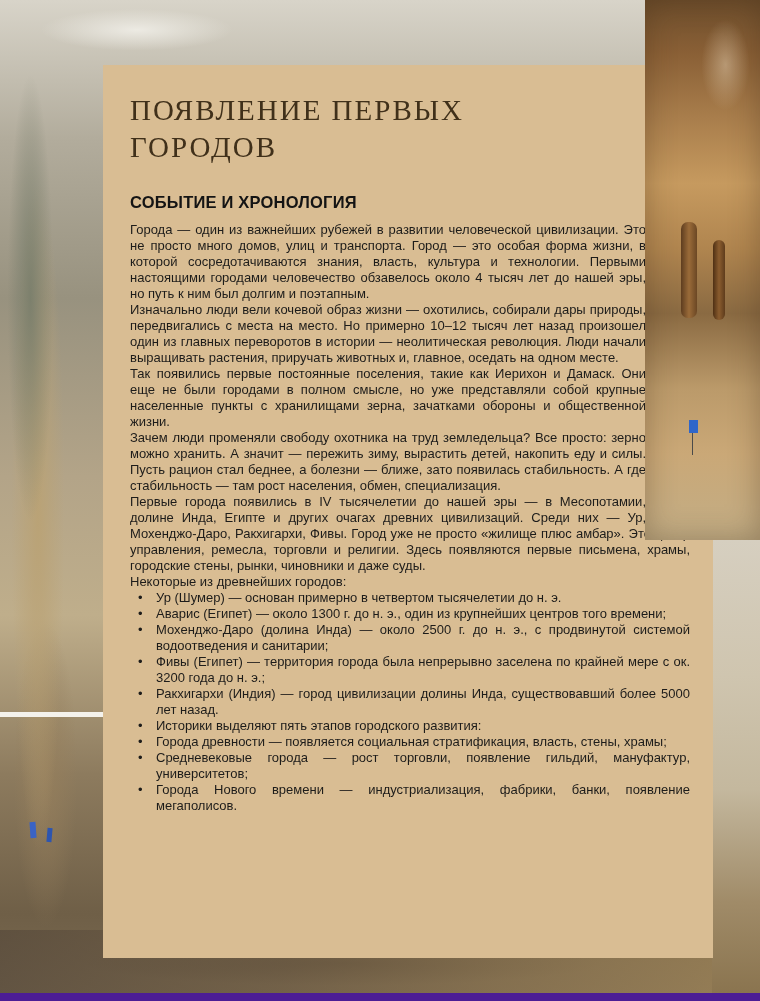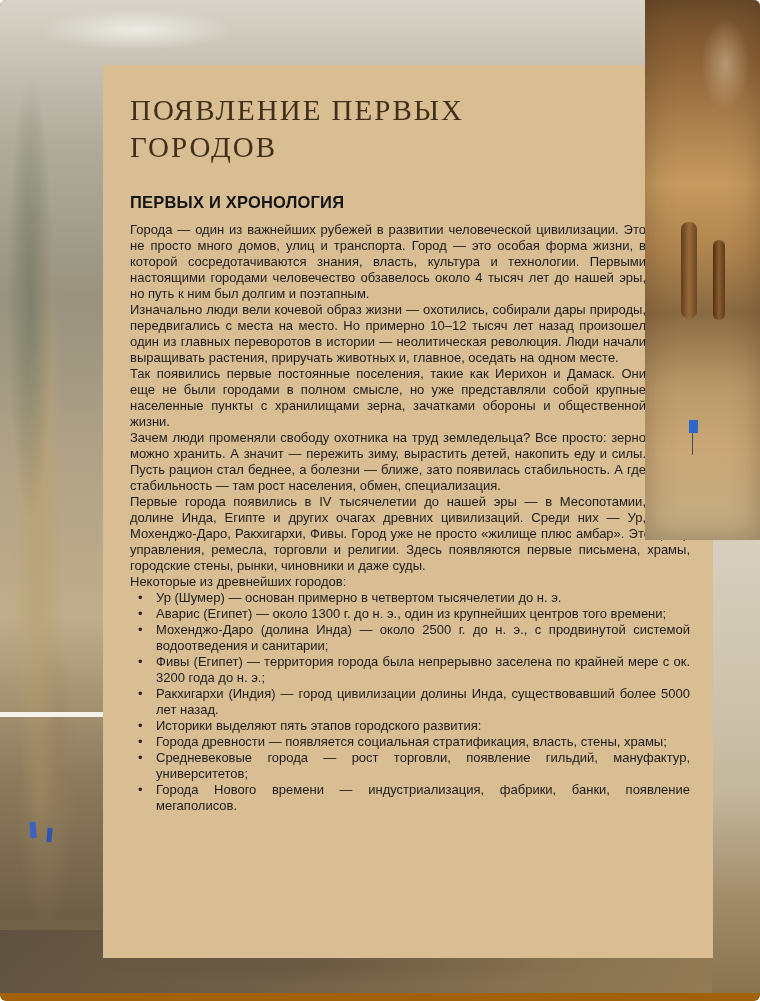--- a/index.html
+++ b/index.html
@@ -3,21 +3,21 @@
 <meta charset="utf-8">
 <style>
   :root{
     --panel_bg:#d9bd93;
     --title_color:#40301a;
     --text_color:#1d1c1a;
   }
   html,body{margin:0;padding:0;background:#ffffff;}
   .page{
     position:relative;width:760px;height:1001px;overflow:hidden;
-    background:#a16207;font-family:"Liberation Sans",sans-serif;border-radius:6px;
+    background:#4c1d95;font-family:"Liberation Sans",sans-serif;
   }
   
   .photo-bg{
     position:absolute;left:0;top:0;right:0;bottom:8px;
     background:
       radial-gradient(closest-side at 18% 3%, rgba(238,236,229,0.95), rgba(238,236,229,0) 70%),
       radial-gradient(closest-side at 4% 30%, rgba(118,124,106,0.85), rgba(118,124,106,0) 75%),
       radial-gradient(closest-side at 5% 52%, rgba(186,162,116,0.9), rgba(186,162,116,0) 70%),
       radial-gradient(closest-side at 6% 78%, rgba(150,127,92,0.8), rgba(150,127,92,0) 70%),
       radial-gradient(closest-side at 45% 97%, rgba(88,74,56,0.85), rgba(88,74,56,0) 75%),
@@ -86,21 +86,21 @@
   </div>
 
   <div class="right-strip"></div>
 
   <div class="panel">
     <div class="photo-spacer"></div>
     <h1 class="title">
       <span class="t-line">ПОЯВЛЕНИЕ ПЕРВЫХ</span>
       <span class="t-line">ГОРОДОВ</span>
     </h1>
-    <h2 class="heading">ПЕРВЫХ И ХРОНОЛОГИЯ</h2>
+    <h2 class="heading">СОБЫТИЕ И ХРОНОЛОГИЯ</h2>
     <div class="body">
       <p>Города — один из важнейших рубежей в развитии человеческой цивилизации. Это не просто много домов, улиц и транспорта. Город — это особая форма жизни, в которой сосредотачиваются знания, власть, культура и технологии. Первыми настоящими городами человечество обзавелось около 4 тысяч лет до нашей эры, но путь к ним был долгим и поэтапным.</p>
       <p>Изначально люди вели кочевой образ жизни — охотились, собирали дары природы, передвигались с места на место. Но примерно 10–12 тысяч лет назад произошел один из главных переворотов в истории — неолитическая революция. Люди начали выращивать растения, приручать животных и, главное, оседать на одном месте.</p>
       <p>Так появились первые постоянные поселения, такие как Иерихон и Дамаск. Они еще не были городами в полном смысле, но уже представляли собой крупные населенные пункты с хранилищами зерна, зачатками обороны и общественной жизни.</p>
       <p>Зачем люди променяли свободу охотника на труд земледельца? Все просто: зерно можно хранить. А значит — пережить зиму, вырастить детей, накопить еду и силы. Пусть рацион стал беднее, а болезни — ближе, зато появилась стабильность. А где стабильность — там рост населения, обмен, специализация.</p>
       <p>Первые города появились в IV тысячелетии до нашей эры — в Месопотамии, долине Инда, Египте и других очагах древних цивилизаций. Среди них — Ур, Мохенджо-Даро, Ракхигархи, Фивы. Город уже не просто «жилище плюс амбар». Это центр управления, ремесла, торговли и религии. Здесь появляются первые письмена, храмы, городские стены, рынки, чиновники и даже суды.</p>
       <p>Некоторые из древнейших городов:</p>
       <ul>
         <li>Ур (Шумер) — основан примерно в четвертом тысячелетии до н. э.</li>
         <li>Аварис (Египет) — около 1300 г. до н. э., один из крупнейших центров того времени;</li>

